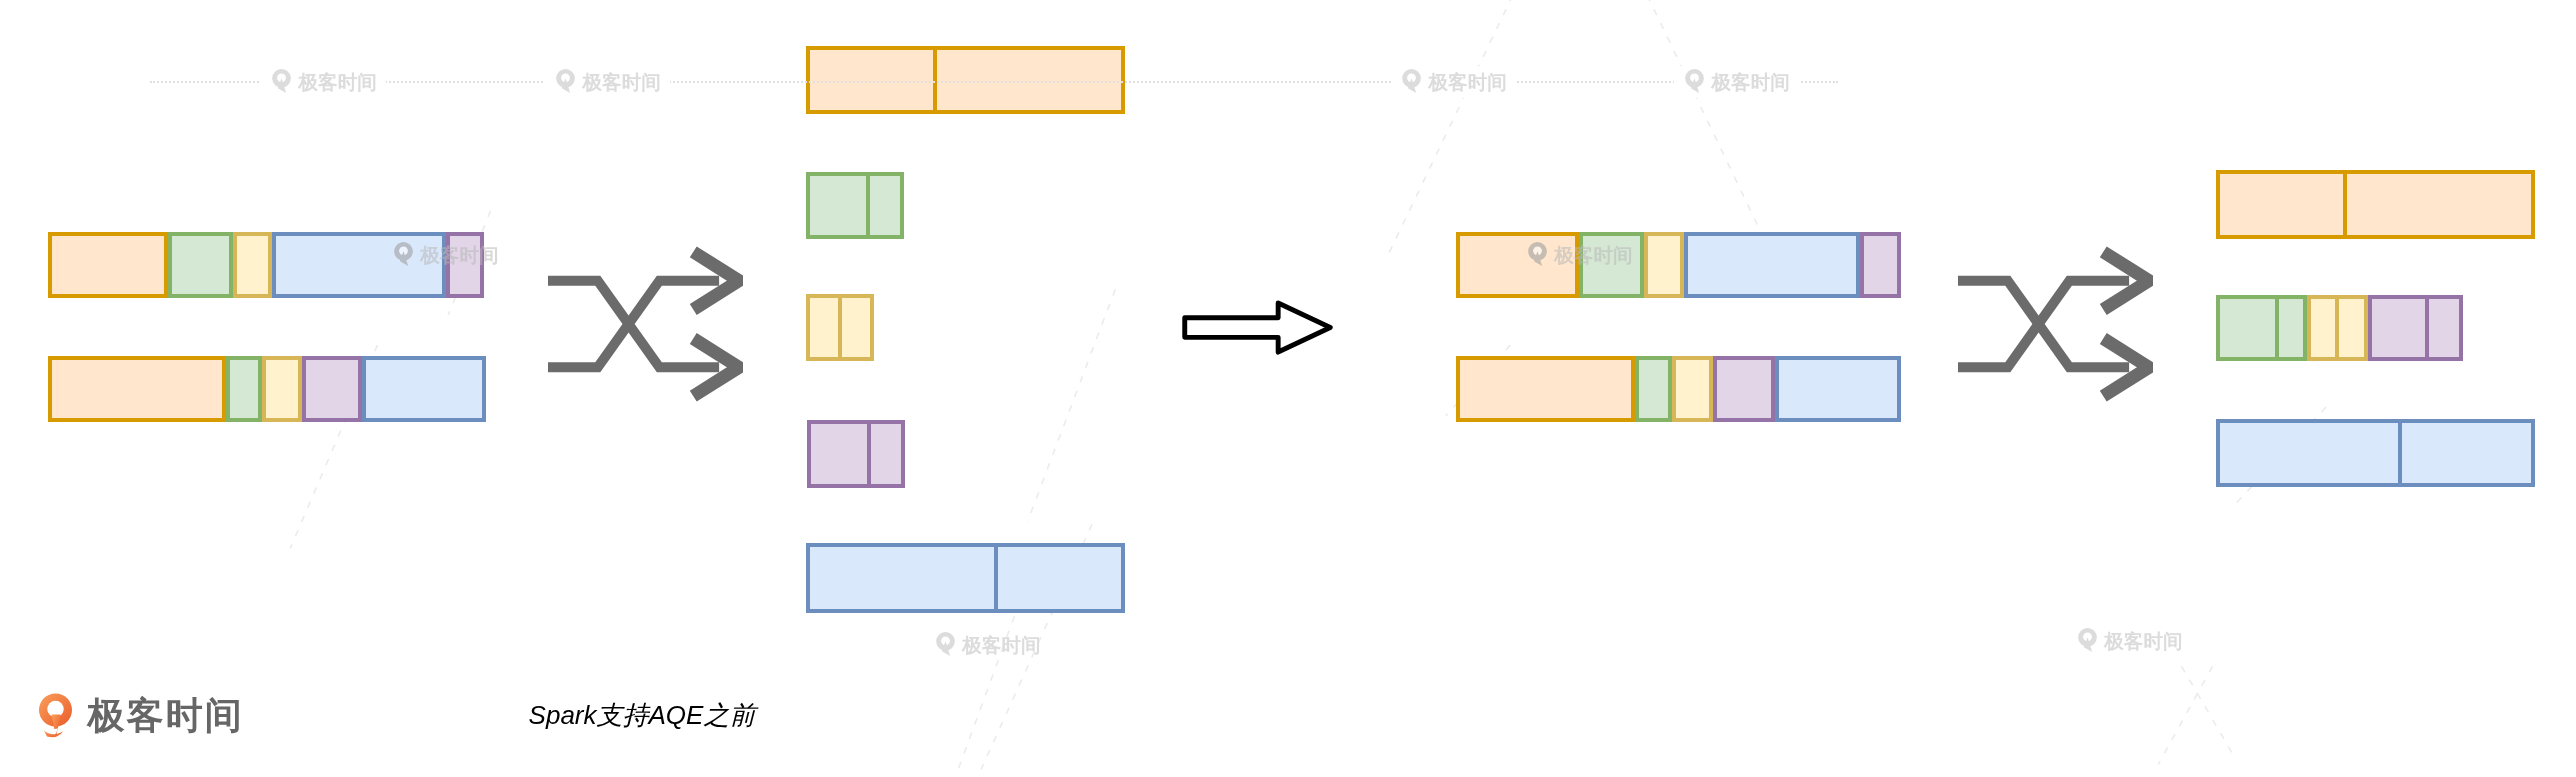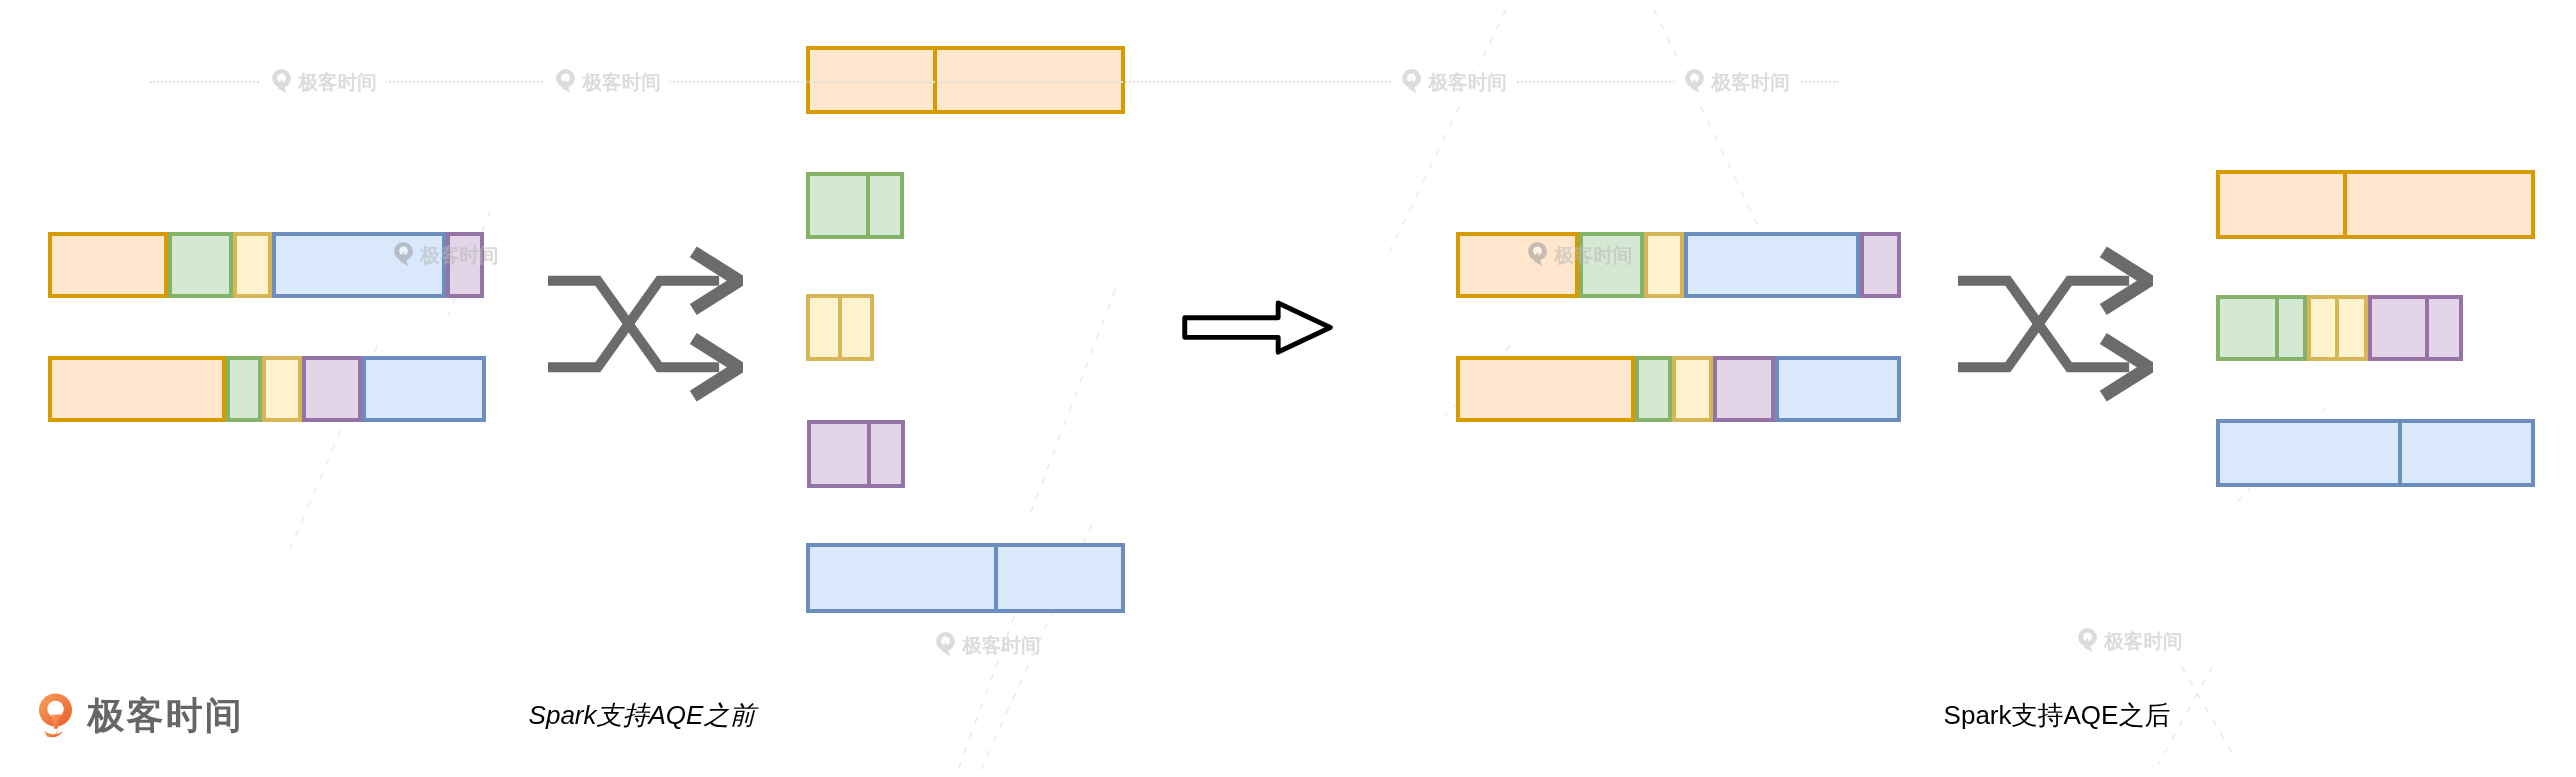--- a/index.html
+++ b/index.html
@@ -297,21 +297,20 @@
   <div class="wm" id="wm-8">
     <svg width="23" height="28" viewBox="0 0 44 54">
         <circle cx="22" cy="20" r="18" fill="#DCDCDC"></circle>
         <circle cx="22" cy="19" r="8.5" fill="#fff"></circle>
         <path d="M22 20 L31 48 L15 39 Z" fill="#DCDCDC"></path>
       </svg>
     <span>极客时间</span>
   </div>
 
   <div class="caption" id="label-before">Spark支持AQE之前</div>
-  <div class="caption" id="label-after">Spark支持AQE之后</div>
 
   <div class="brand">
     <svg width="35" height="48" viewBox="0 0 70 94">
       <defs>
         <linearGradient id="lg" x1="0" y1="0" x2="1" y2="1">
           <stop offset="0" stop-color="#F9A05B"></stop>
             <stop offset="1" stop-color="#EB5B2B"></stop>
         </linearGradient>
       </defs>
       <circle cx="35" cy="35" r="33" fill="url(#lg)"></circle>

